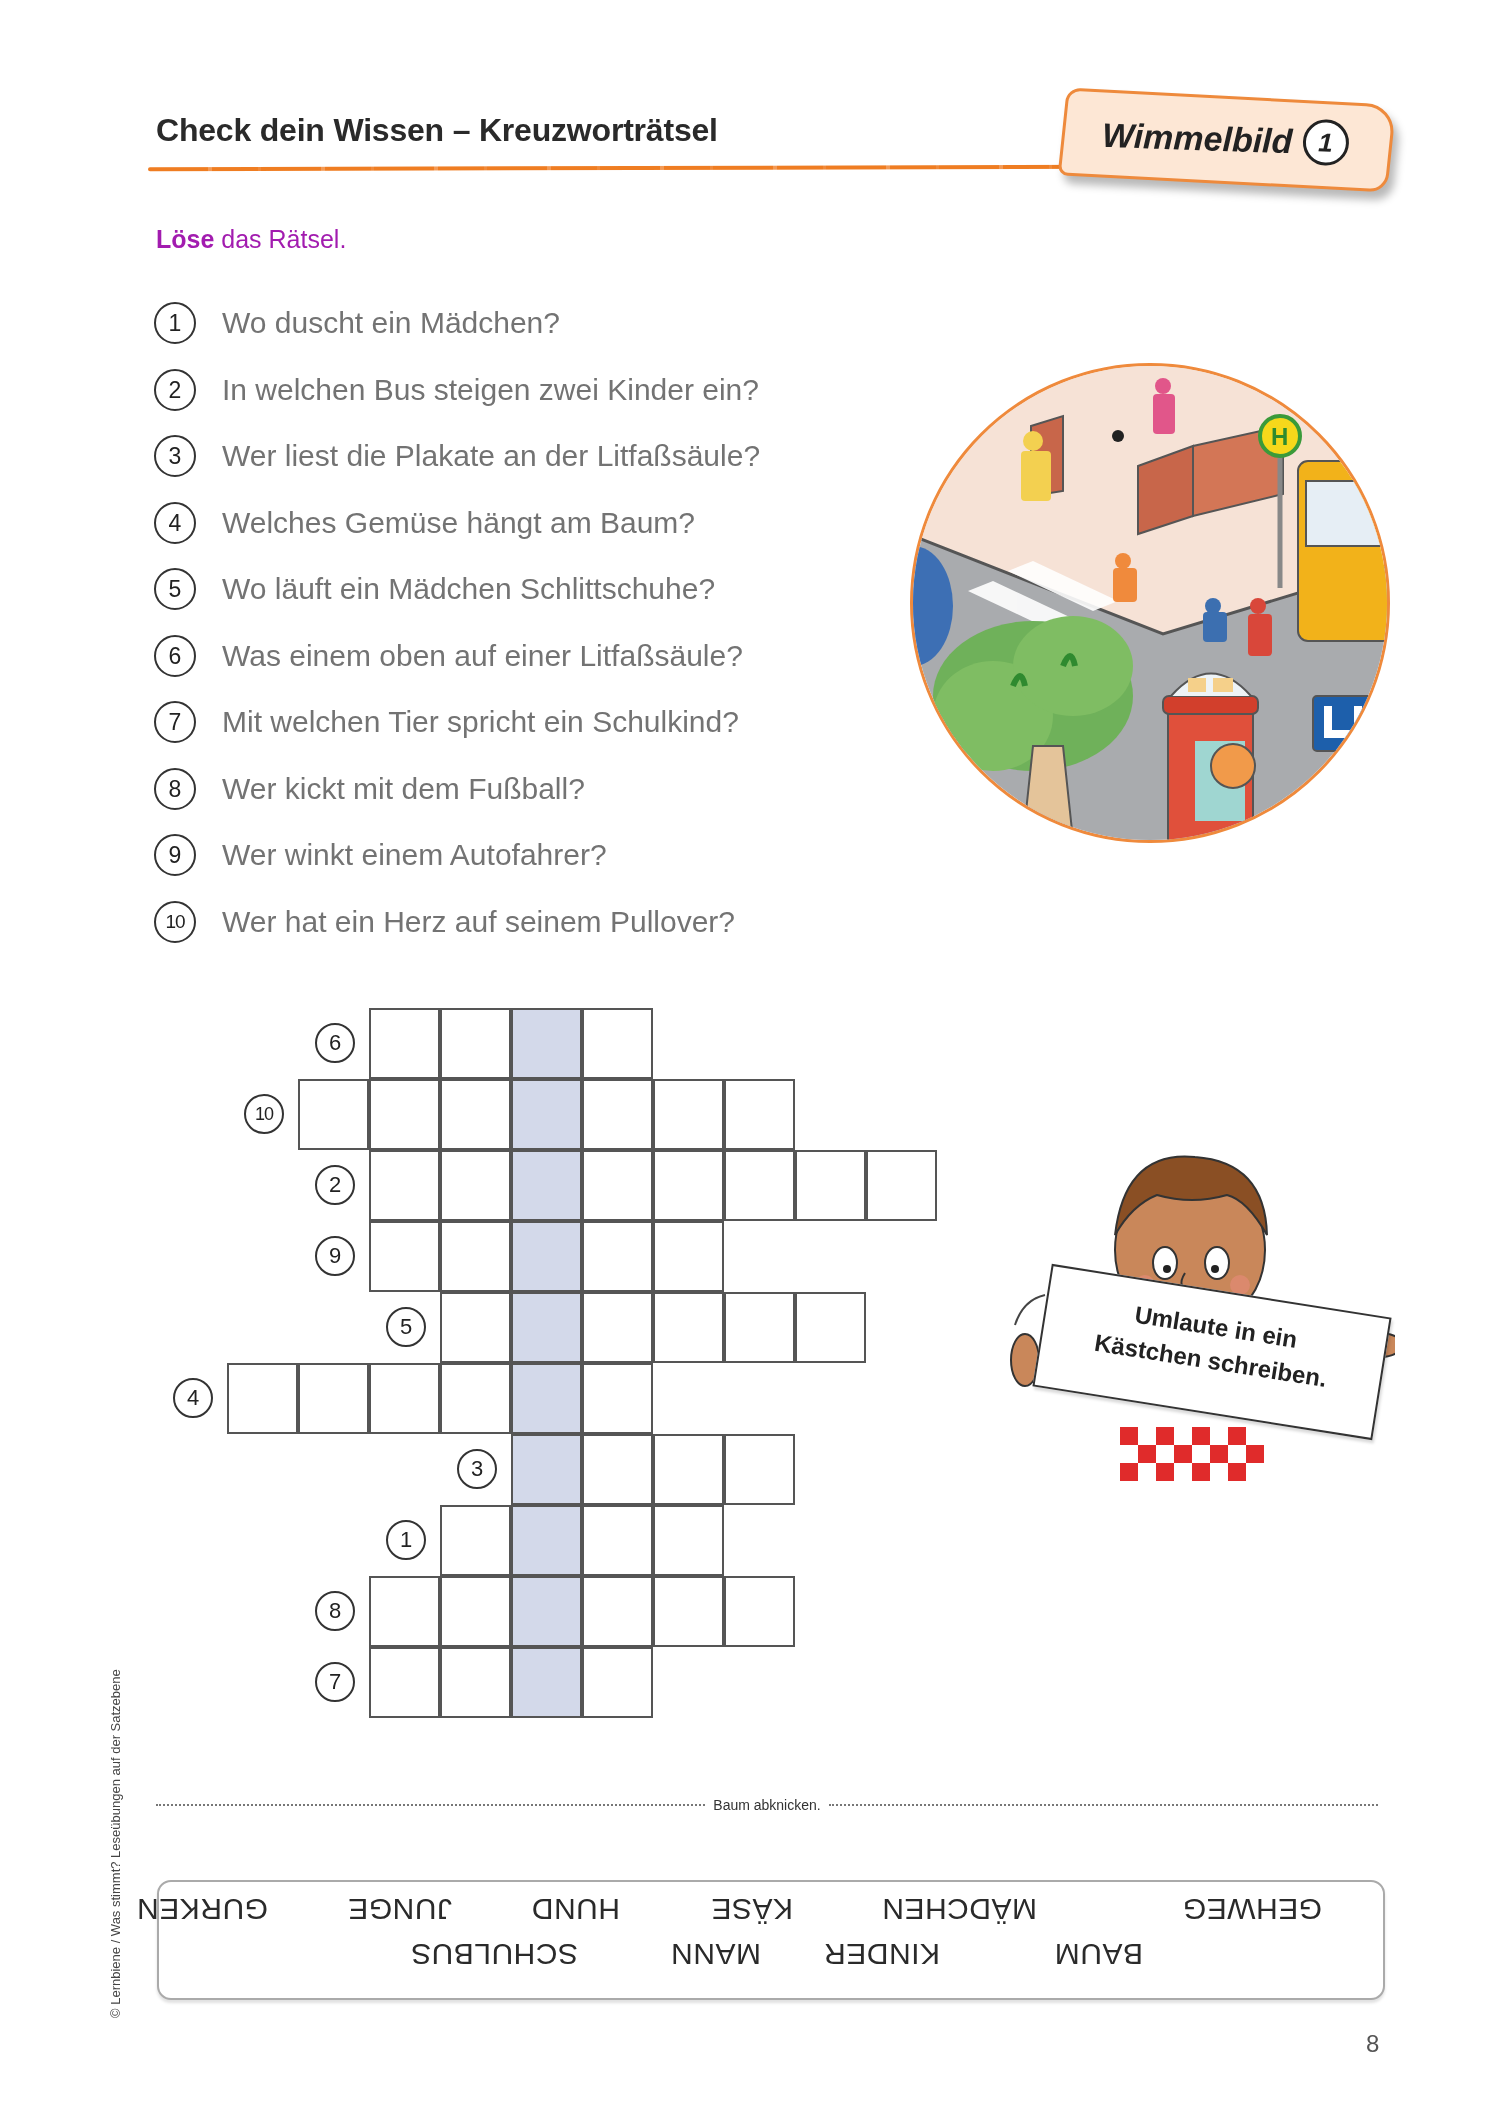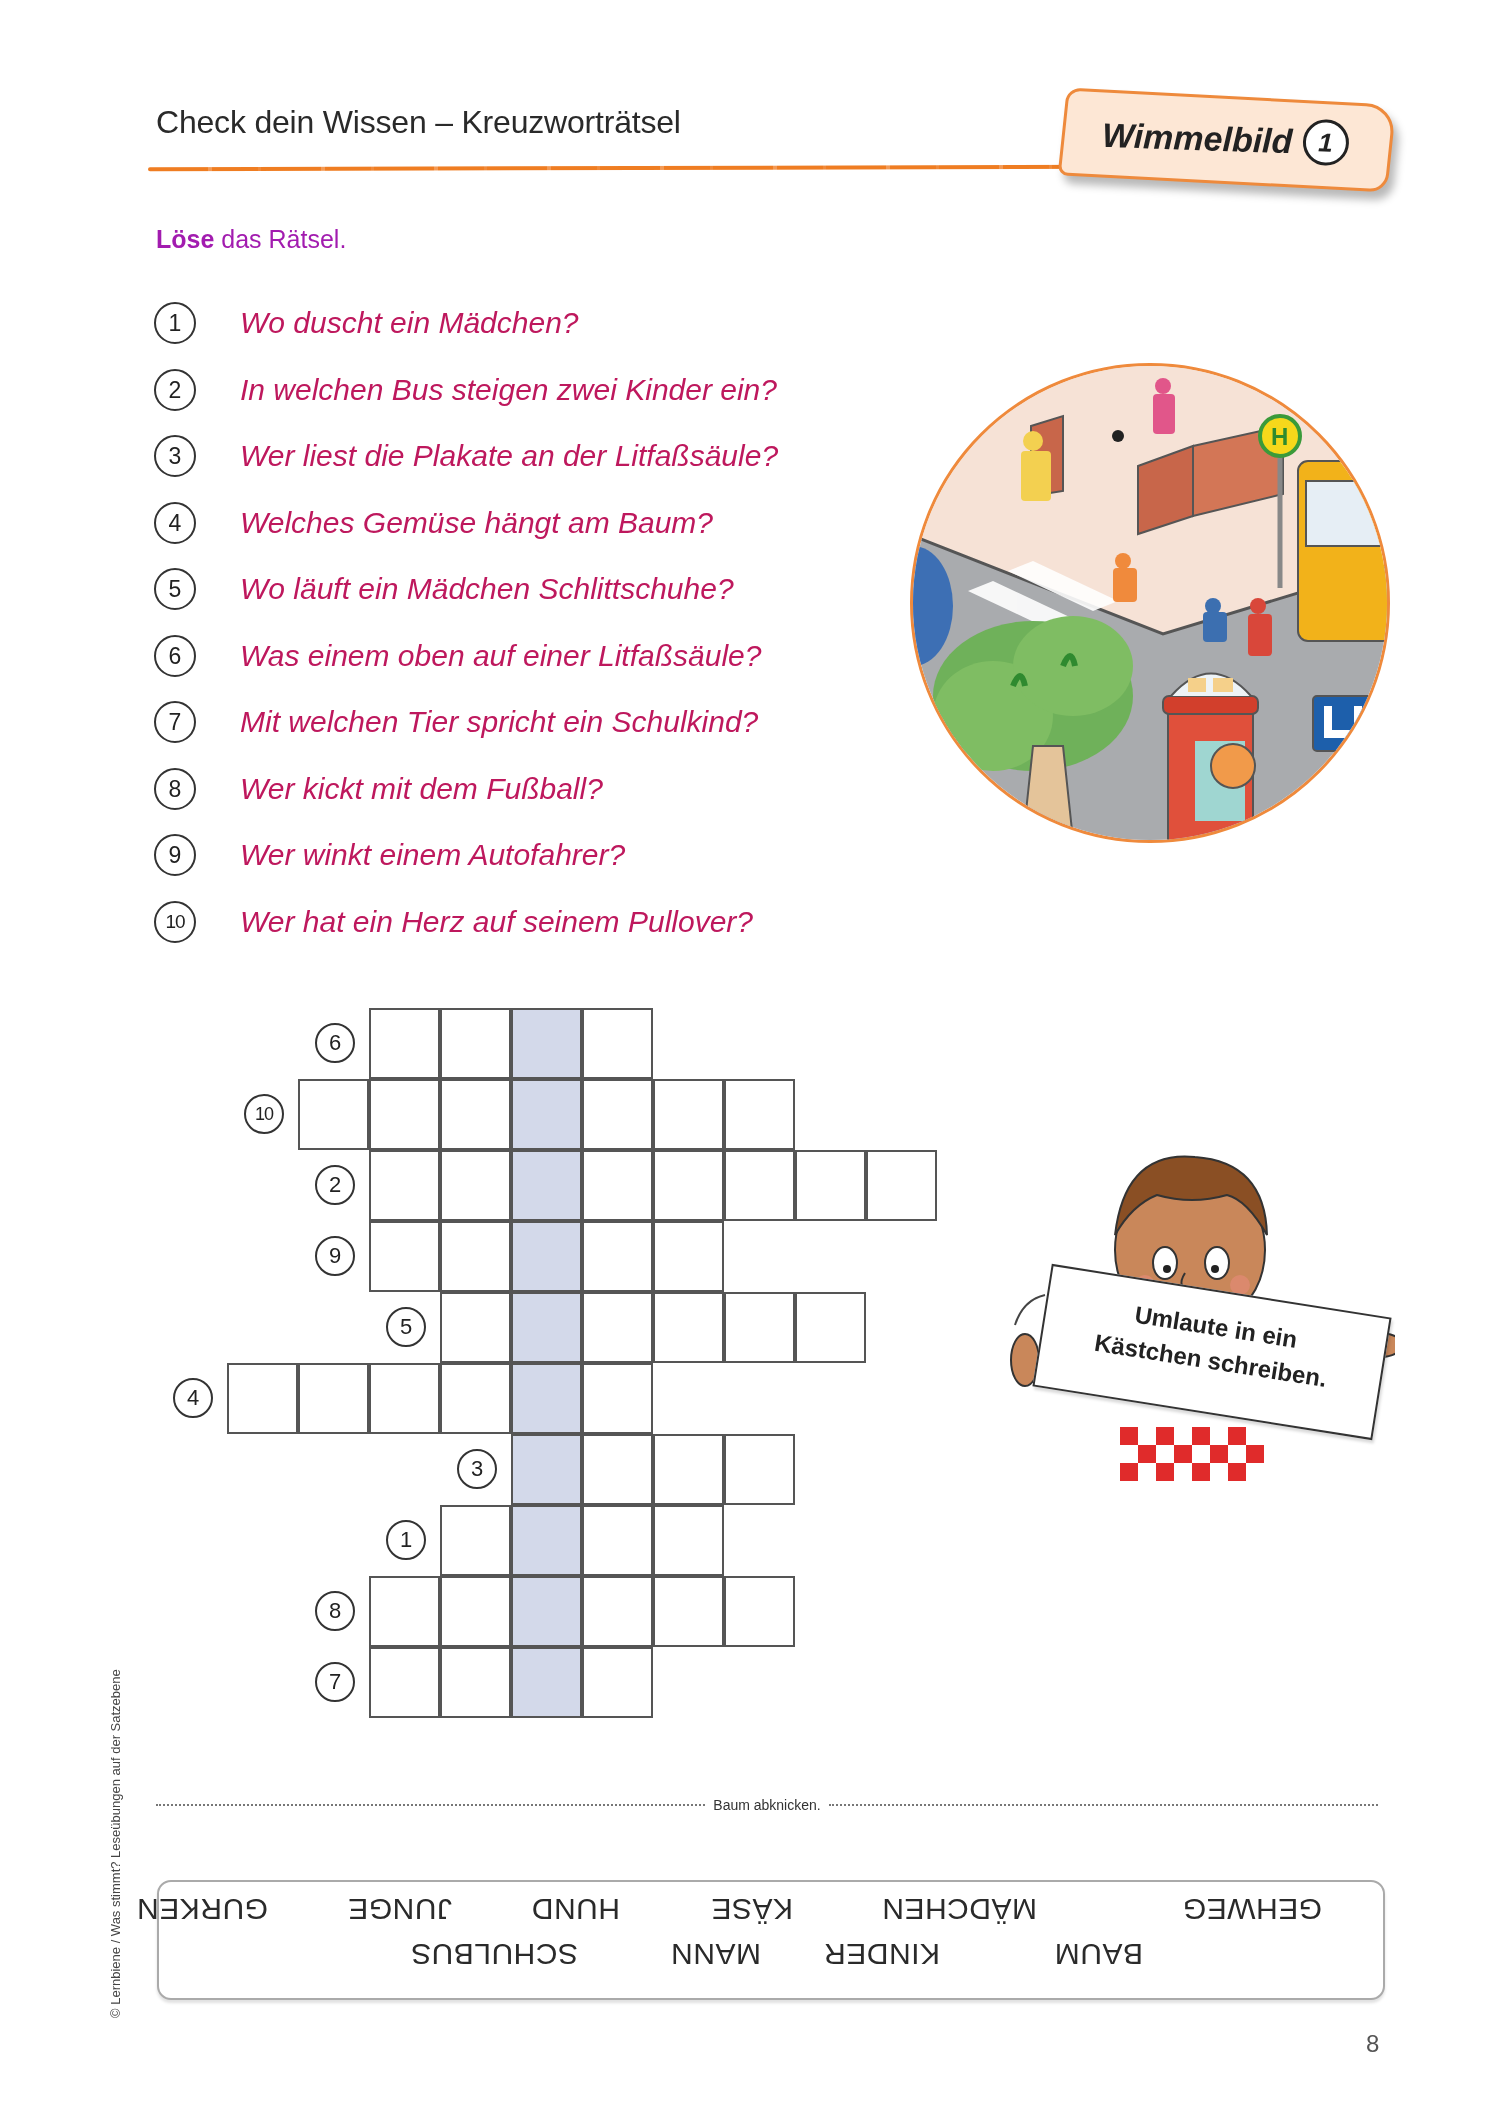--- a/index.html
+++ b/index.html
@@ -1,20 +1,20 @@
 <!DOCTYPE html>
 <html><head>
 <meta charset="utf-8">
 <style>
   html, body { margin: 0; padding: 0; background: #ffffff; }
   body { width: 1490px; height: 2108px; position: relative; overflow: hidden;
          font-family: "Liberation Sans", "DejaVu Sans", sans-serif; color: #222; }
   .abs { position: absolute; }
 
-  .page-title { left: 156px; top: 104px; font-size: 32px; font-weight: normal; color: #2a2a2a; letter-spacing: -0.2px; }
+  .page-title { left: 156px; top: 112px; font-size: 32px; font-weight: bold; color: #2a2a2a; letter-spacing: -0.2px; }
   .title-rule { left: 148px; top: 166px; width: 960px; height: 4px;
                 background: repeating-linear-gradient(90deg, #ef7d22 0 60px, #f39a55 60px 64px, #ef7d22 64px 110px, #f08a3a 110px 113px);
                 border-radius: 2px; transform: rotate(-0.15deg); }
 
   .badge { left: 1062px; top: 96px; width: 330px; height: 88px; }
   .badge-shape { position: absolute; inset: 0; background: #fde7d5; border: 3px solid #ee8a3c;
                  border-radius: 14px 30px 18px 10px; transform: rotate(3deg) skewX(-3deg);
                  box-shadow: 6px 8px 8px rgba(0,0,0,0.28); }
   .badge-text { position: absolute; left: 40px; top: 20px; font-size: 34px; font-weight: bold; font-style: italic;
                 color: #222; transform: rotate(2deg); display: flex; align-items: center; gap: 10px; }
@@ -22,21 +22,21 @@
                align-items: center; justify-content: center; font-size: 26px; font-style: italic; background: #fff; }
 
   .instruction { left: 156px; top: 225px; font-size: 25px; color: #a21caf; }
   .instruction b { font-weight: bold; }
 
   .questions { left: 154px; top: 300px; }
   .q-row { position: absolute; left: 0; height: 46px; display: flex; align-items: center; white-space: nowrap; }
   .q-num { width: 42px; height: 42px; border: 2px solid #333; border-radius: 50%; box-sizing: border-box;
            display: flex; align-items: center; justify-content: center; font-size: 23px; color: #222; }
   .q-num.small { font-size: 19px; letter-spacing: -1px; }
-  .q-text { margin-left: 44px; font-size: 30px; color: #be185d; font-style: italic; }
+  .q-text { margin-left: 26px; font-size: 30px; color: #737373; }
 
   .scene { left: 910px; top: 363px; width: 474px; height: 474px; border-radius: 50%; border: 3px solid #ef8a3c;
            overflow: hidden; background: #f6e2d6; }
 
   .grid-cell { position: absolute; width: 71px; height: 71px; box-sizing: border-box; border: 2px solid #555; background: #fff; }
   .grid-cell.sol { background: #d3d9ea; }
   .row-label { position: absolute; width: 40px; height: 40px; border: 2px solid #333; border-radius: 50%; box-sizing: border-box;
                display: flex; align-items: center; justify-content: center; font-size: 22px; color: #222; background: #fff; }
   .row-label.small { font-size: 18px; letter-spacing: -1px; }
 

